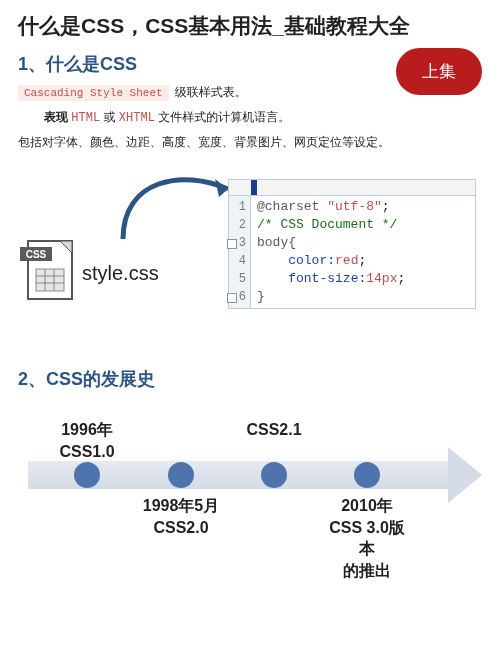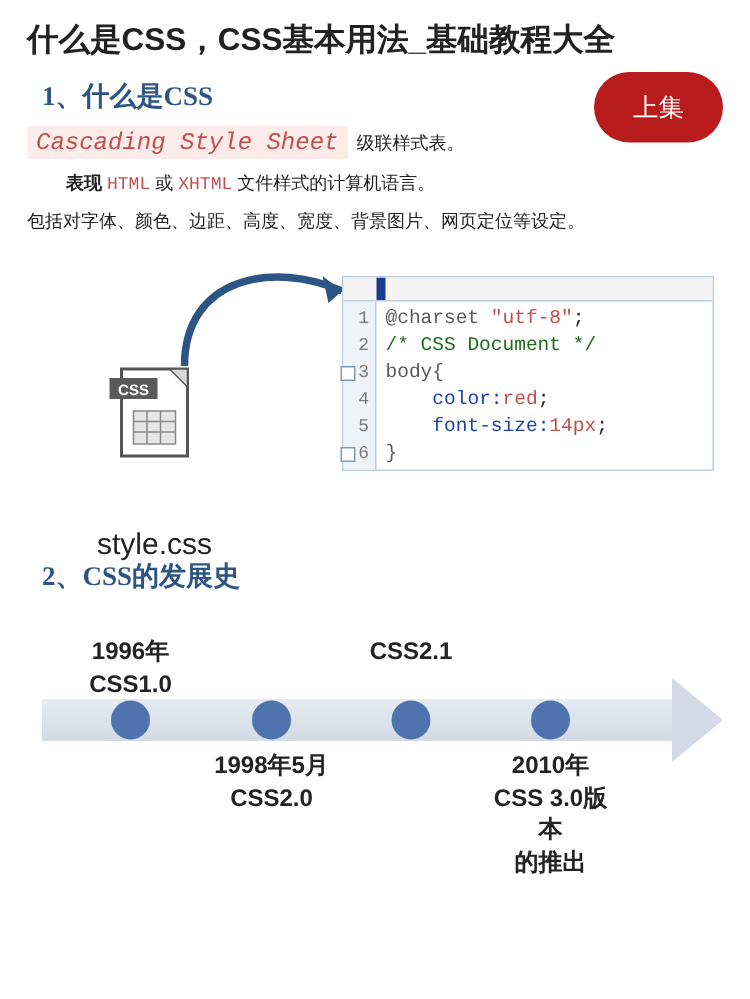--- a/index.html
+++ b/index.html
@@ -16,50 +16,49 @@
   .page-title {
     font-size: 21px;
     font-weight: 700;
     color: #222;
     margin-bottom: 12px;
   }
   .section-heading {
     font-size: 18px;
     font-weight: 700;
     color: #2d5583;
-    margin: 10px 0 8px 10px;
-    font-family: Liberation Serif, serif;
+    margin: 10px 0 8px 0;
+    font-family: Liberation Sans, sans-serif;
   }
   .badge-pill {
     position: absolute;
     top: 48px;
     right: 18px;
     background: #b91c1c;
     color: #fff;
     font-size: 17px;
     font-weight: 400;
     padding: 12px 26px;
     border-radius: 999px;
   }
   .line1 { font-size: 12px; margin-bottom: 8px; display: flex; align-items: center; gap: 6px; }
   .codebox {
     background: #fbecea;
     color: #c0504d;
     font-family: "Courier New", monospace;
-    font-size: 16px;
+    font-size: 11px;
     padding: 2px 6px;
-    font-style: italic;
   }
   .line2 { font-size: 12px; margin-bottom: 8px; }
   .line2 b { font-weight: 700; margin-left: 26px; }
   .red-inline { color: #c0504d; font-family: "Courier New", monospace; font-size: 12px; }
   .line3 { font-size: 12px; margin-bottom: 14px; }
 
   .illus-row { display: flex; align-items: flex-start; gap: 0; margin-top: 6px; position: relative; height: 180px; }
-  .file-col { width: 170px; display: flex; flex-direction: column; align-items: center; padding-top: 70px; gap: 36px; }
+  .file-col { width: 170px; display: flex; flex-direction: row; align-items: center; padding-top: 70px; }
   .file-label { font-size: 20px; font-family: Arial, sans-serif; color: #222; margin-top: 6px; }
 
   .arrow-svg { position: absolute; left: 95px; top: -6px; }
 
   .code-editor {
     position: absolute;
     left: 210px;
     top: 14px;
     width: 248px;
     border: 1px solid #b9cde0;

